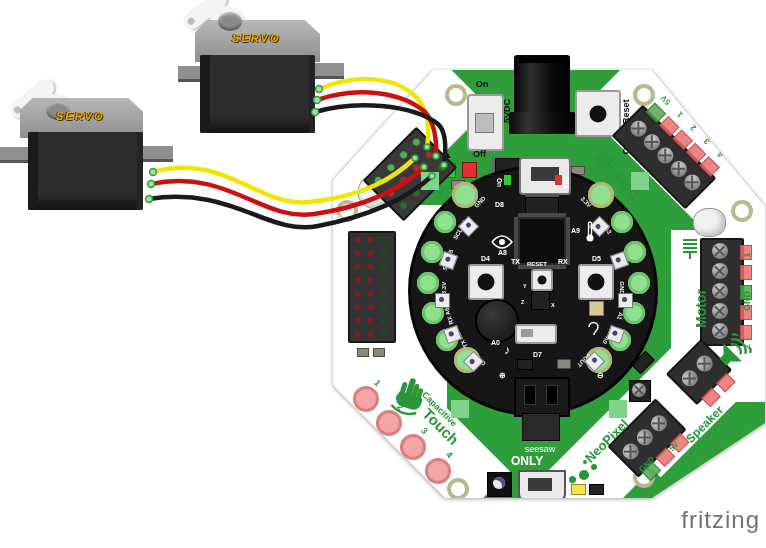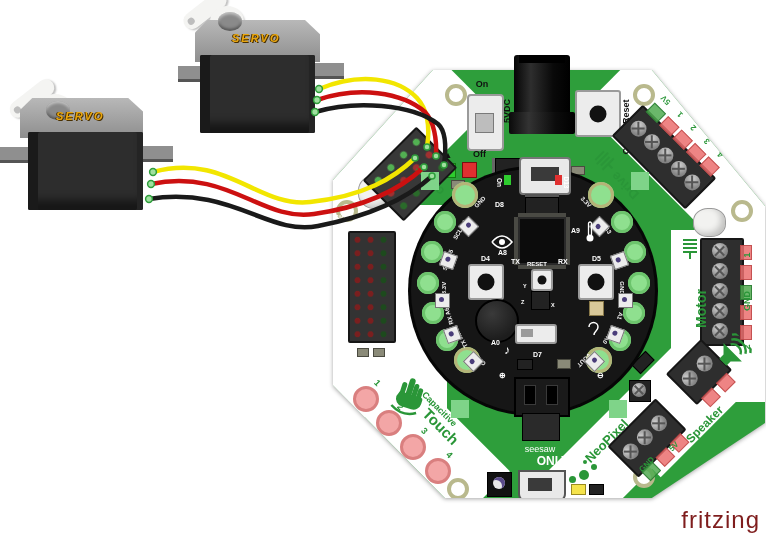--- a/index.html
+++ b/index.html
@@ -48,21 +48,21 @@
   .rim-lbl{position:absolute;color:#f2f2f2;font-weight:bold;font-size:6px;width:26px;text-align:center;}
   .np{position:absolute;width:13px;height:13px;background:#ececec;border:1px solid #777;}
   .np::after{content:"";position:absolute;left:3px;top:3px;width:5px;height:5px;border-radius:50%;background:#4a3d7a;}
   .btn{position:absolute;background:#ececec;border:2px solid #9a9a9a;border-radius:3px;}
   .btn::after{content:"";position:absolute;border-radius:50%;background:#111;
               left:50%;top:50%;transform:translate(-50%,-50%);}
   .btn.big::after{width:17px;height:17px;}
   .btn.small::after{width:9px;height:9px;}
   .cpx-lbl{position:absolute;color:#fff;font-weight:bold;font-size:7px;}
   #fritzing-mark{position:absolute;left:645px;top:506px;width:115px;text-align:right;
-                 color:#7f1d1d;font-size:24px;letter-spacing:1px;font-weight:500;}
+                 color:#737373;font-size:24px;letter-spacing:1px;font-weight:500;}
 </style>
 </head>
 <body>
 
 <div id="stage">
 
   <div class="abs" style="left:0;top:80px;width:178px;height:132px;">
     <div class="servo-arm" style="left:6px;top:10px;width:52px;height:17px;transform:rotate(-38deg);">
       <div class="abs" style="left:4px;top:5px;width:7px;height:7px;border-radius:50%;background:#bdbdbd;"></div>
     </div>
@@ -269,21 +269,21 @@
       <div class="abs" style="left:22px;top:4px;width:6px;height:6px;border-radius:50%;background:#2a9638;"></div>
       <div class="abs" style="left:14px;top:0;width:4px;height:4px;border-radius:50%;background:#2a9638;"></div>
     </div>
     <div class="abs" style="left:296px;top:310px;width:20px;height:20px;background:#222;border:1px solid #000;">
       <div class="screw" style="left:2px;top:2px;width:14px;height:14px;"></div>
     </div>
     <div class="smd-dark" style="left:258px;top:296px;width:22px;height:13px;transform:rotate(-45deg);"></div>
     <div class="smd-dark" style="left:300px;top:286px;width:18px;height:11px;transform:rotate(-45deg);"></div>
 
     <div class="w-lbl" style="left:180px;top:374px;width:54px;text-align:center;font-size:9px;font-weight:normal;">seesaw</div>
-    <div class="w-lbl" style="left:178px;top:384px;width:58px;text-align:right;font-size:12px;">ONLY</div>
+    <div class="w-lbl" style="left:178px;top:384px;width:58px;text-align:left;font-size:12px;">ONLY</div>
     <div class="abs" style="left:185px;top:400px;width:44px;height:28px;background:#e9e9e9;border:2px solid #555;border-radius:0 0 8px 8px;">
       <div class="abs" style="left:8px;top:6px;width:24px;height:13px;background:#3a3a3a;"></div>
     </div>
     <div class="abs" style="left:154px;top:402px;width:23px;height:23px;background:#111;border:1px solid #000;">
       <div class="abs" style="left:5px;top:4px;width:12px;height:12px;border-radius:50%;background:#e8e8e8;box-shadow:inset -3px 3px 0 #5a4a8a;"></div>
     </div>
     <div class="abs" style="left:238px;top:414px;width:13px;height:9px;background:#f5e34b;border:1px solid #9a8a20;"></div>
     <div class="smd-dark" style="left:256px;top:414px;width:13px;height:9px;"></div>
 
     <div id="cpx">

